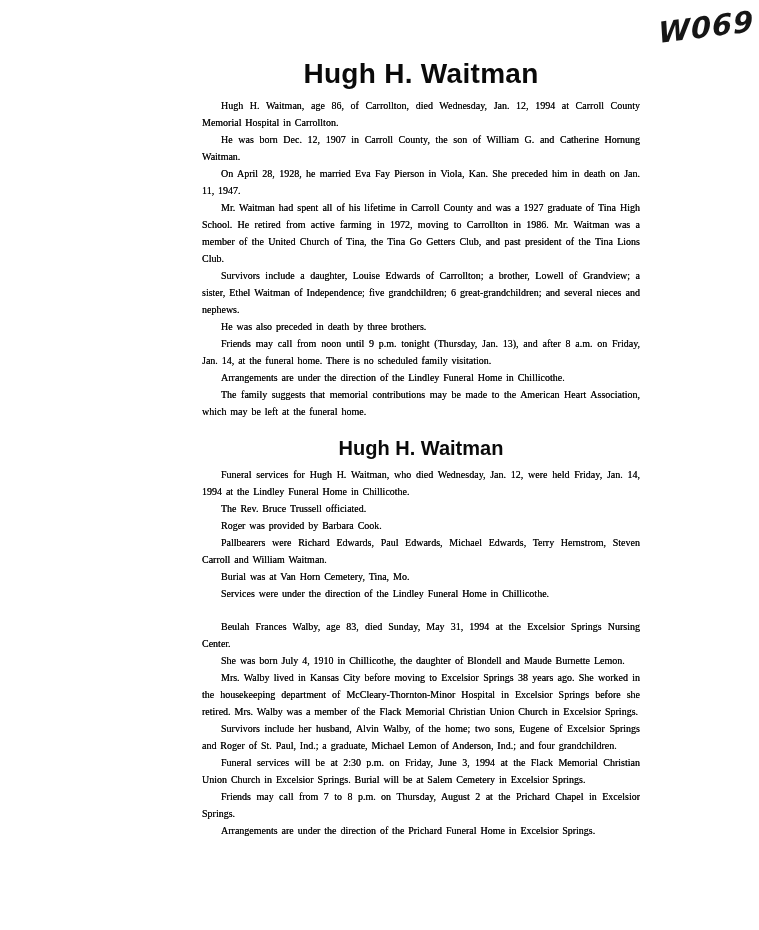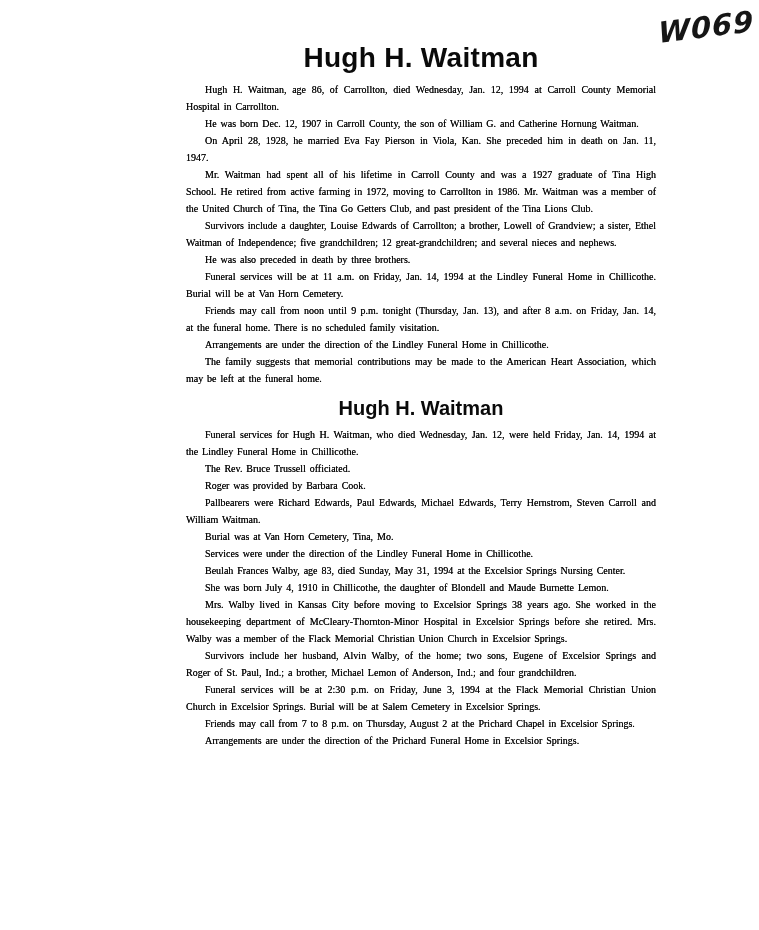--- a/index.html
+++ b/index.html
@@ -32,21 +32,21 @@
     color: #161616;
     transform: rotate(-7deg) skewX(-6deg);
     transform-origin: center;
   }
   .column {
     position: absolute;
     left: 186px;
     top: 42px;
     width: 470px;
   }
-  .section { margin: 0; }
+  .section { margin: 16px; }
   .obit-title {
     font-family: "Liberation Sans", "DejaVu Sans", sans-serif;
     font-weight: 700;
     text-align: center;
     color: #0a0a0a;
     margin: 0;
   }
   .title-lg {
     font-size: 28px;
     line-height: 32px;
@@ -79,23 +79,22 @@
   <div class="annotation">W069</div>
 
   <div class="column">
   <div class="section section-0">
     <h2 class="obit-title title-lg">Hugh H. Waitman</h2>
     <div>
           <p class="para">Hugh H. Waitman, age 86, of Carrollton, died Wednesday, Jan. 12, 1994 at Carroll County Memorial Hospital in Carrollton.</p>
           <p class="para">He was born Dec. 12, 1907 in Carroll County, the son of William G. and Catherine Hornung Waitman.</p>
           <p class="para">On April 28, 1928, he married Eva Fay Pierson in Viola, Kan. She preceded him in death on Jan. 11, 1947.</p>
           <p class="para">Mr. Waitman had spent all of his lifetime in Carroll County and was a 1927 graduate of Tina High School. He retired from active farming in 1972, moving to Carrollton in 1986. Mr. Waitman was a member of the United Church of Tina, the Tina Go Getters Club, and past president of the Tina Lions Club.</p>
-          <p class="para">Survivors include a daughter, Louise Edwards of Carrollton; a brother, Lowell of Grandview; a sister, Ethel Waitman of Independence; five grandchildren; 12 great-grandchildren; and several nieces and nephews.</p>
+          <p class="para">Survivors include a daughter, Louise Edwards of Carrollton; a brother, Lowell of Grandview; a sister, Ethel Waitman of Independence; five grandchildren; 6 great-grandchildren; and several nieces and nephews.</p>
           <p class="para">He was also preceded in death by three brothers.</p>
-          <p class="para">Funeral services will be at 11 a.m. on Friday, Jan. 14, 1994 at the Lindley Funeral Home in Chillicothe. Burial will be at Van Horn Cemetery.</p>
           <p class="para">Friends may call from noon until 9 p.m. tonight (Thursday, Jan. 13), and after 8 a.m. on Friday, Jan. 14, at the funeral home. There is no scheduled family visitation.</p>
           <p class="para">Arrangements are under the direction of the Lindley Funeral Home in Chillicothe.</p>
           <p class="para">The family suggests that memorial contributions may be made to the American Heart Association, which may be left at the funeral home.</p>
         </div>
   </div>
 
   <div class="section section-1">
     <h2 class="obit-title title-md">Hugh H. Waitman</h2>
     <div>
           <p class="para">Funeral services for Hugh H. Waitman, who died Wednesday, Jan. 12, were held Friday, Jan. 14, 1994 at the Lindley Funeral Home in Chillicothe.</p>
@@ -105,21 +104,21 @@
           <p class="para">Burial was at Van Horn Cemetery, Tina, Mo.</p>
           <p class="para">Services were under the direction of the Lindley Funeral Home in Chillicothe.</p>
         </div>
   </div>
 
   <div class="section section-beulah">
     <div>
           <p class="para">Beulah Frances Walby, age 83, died Sunday, May 31, 1994 at the Excelsior Springs Nursing Center.</p>
           <p class="para">She was born July 4, 1910 in Chillicothe, the daughter of Blondell and Maude Burnette Lemon.</p>
           <p class="para">Mrs. Walby lived in Kansas City before moving to Excelsior Springs 38 years ago. She worked in the housekeeping department of McCleary-Thornton-Minor Hospital in Excelsior Springs before she retired. Mrs. Walby was a member of the Flack Memorial Christian Union Church in Excelsior Springs.</p>
-          <p class="para">Survivors include her husband, Alvin Walby, of the home; two sons, Eugene of Excelsior Springs and Roger of St. Paul, Ind.; a brother, Michael Lemon of Anderson, Ind.; and four grandchildren.</p>
+          <p class="para">Survivors include her husband, Alvin Walby, of the home; two sons, Eugene of Excelsior Springs and Roger of St. Paul, Ind.; a graduate, Michael Lemon of Anderson, Ind.; and four grandchildren.</p>
           <p class="para">Funeral services will be at 2:30 p.m. on Friday, June 3, 1994 at the Flack Memorial Christian Union Church in Excelsior Springs. Burial will be at Salem Cemetery in Excelsior Springs.</p>
           <p class="para">Friends may call from 7 to 8 p.m. on Thursday, August 2 at the Prichard Chapel in Excelsior Springs.</p>
           <p class="para">Arrangements are under the direction of the Prichard Funeral Home in Excelsior Springs.</p>
         </div>
   </div>
 </div>
 
 </div>
 
 </body></html>

